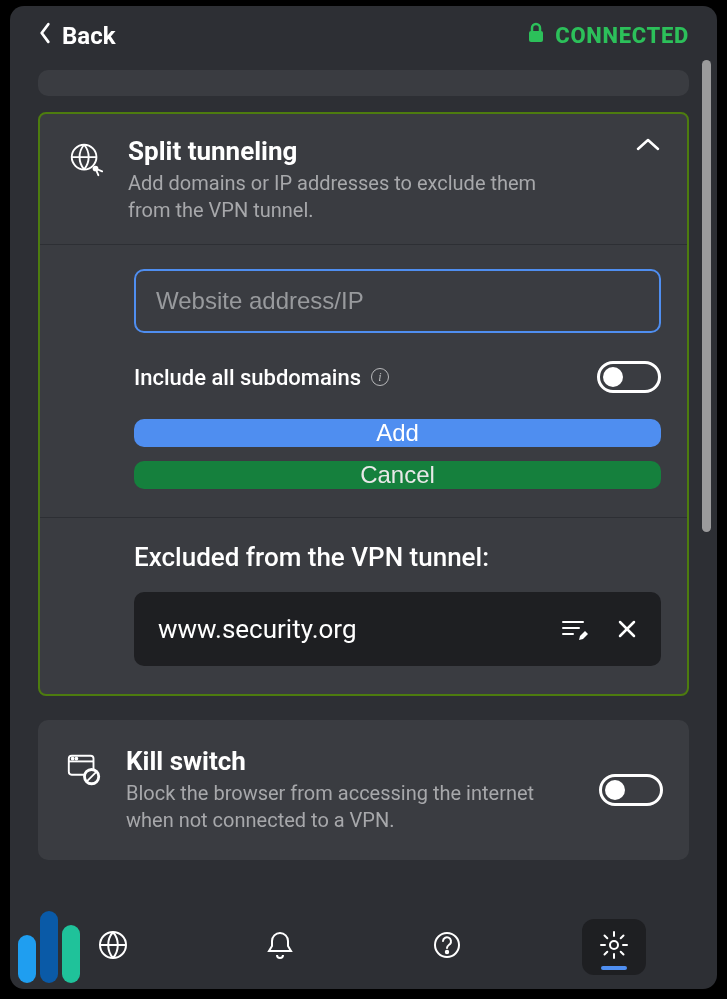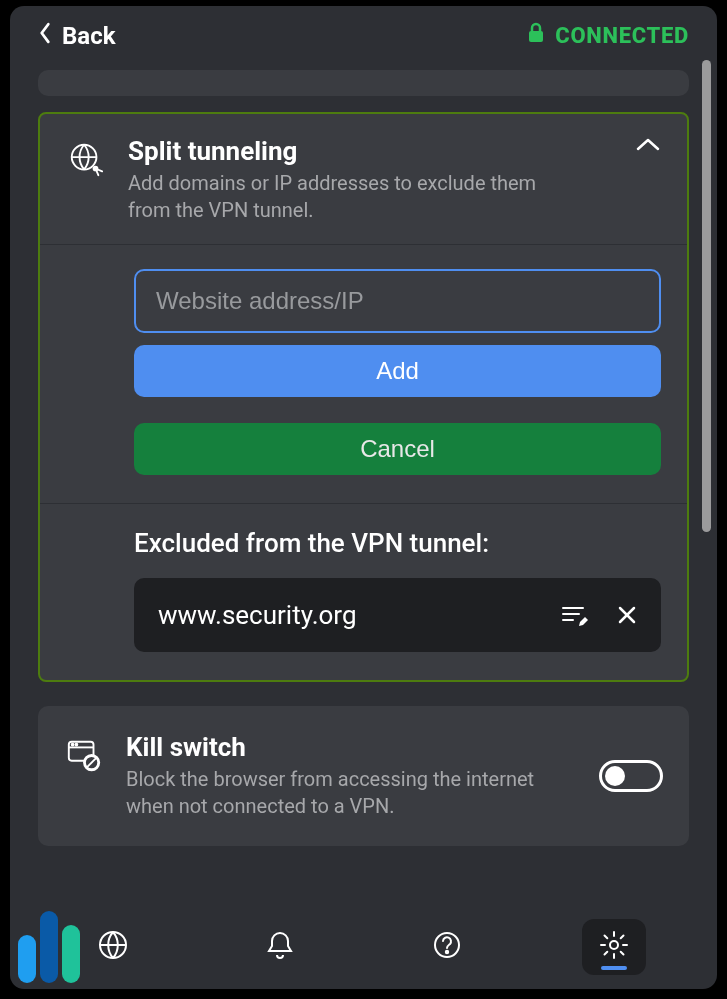--- a/index.html
+++ b/index.html
@@ -126,28 +126,27 @@
   }
   .toggle .knob {
     position: absolute;
     top: 3px; left: 3px;
     width: 20px; height: 20px;
     background: #fff;
     border-radius: 50%;
   }
   .btn {
     width: 100%;
-    padding: 12px 0;
+    padding: 0 0;
     border-radius: 10px;
     border: none;
     font-size: 24px;
     font-weight: 500;
     cursor: pointer;
     margin-bottom: 14px;
-    margin-top: 12px;
   }
   .btn-primary { background: #4f8ef0; color: #fff; }
   .btn-secondary { background: #15803d; color: #e8e8e8; }
   .section-label { font-size: 26px; color: #fff; font-weight: 500; margin-bottom: 20px;}
   .entry {
     background: #1e1f22;
     border-radius: 10px;
     padding: 22px 24px;
     display: flex;
     align-items: center;
@@ -246,20 +245,27 @@
         <div class="card-chevron">
           <svg width="26" height="18" viewBox="0 0 26 18" fill="none" stroke="#fff" stroke-width="2.5" stroke-linecap="round" stroke-linejoin="round">
               <polyline points="3,13 13,4 23,13"></polyline>
             </svg>
         </div>
       </div>
 
       <div class="card-body">
         <input class="field" type="text" placeholder="Website address/IP" style="">
 
+        <div class="row-toggle">
+          <span class="row-toggle-label">Include all subdomains</span>
+          <span class="info-dot">i</span>
+          <div class="toggle">
+            <div class="knob"></div>
+          </div>
+        </div>
 
         <button class="btn btn-primary">Add</button>
         <button class="btn btn-secondary" style="margin-bottom:0">Cancel</button>
       </div>
 
       <div class="card-footer">
         <div class="section-label">Excluded from the VPN tunnel:</div>
         <div class="entry">
           <span class="entry-text">www.security.org</span>
           <div class="entry-actions">

